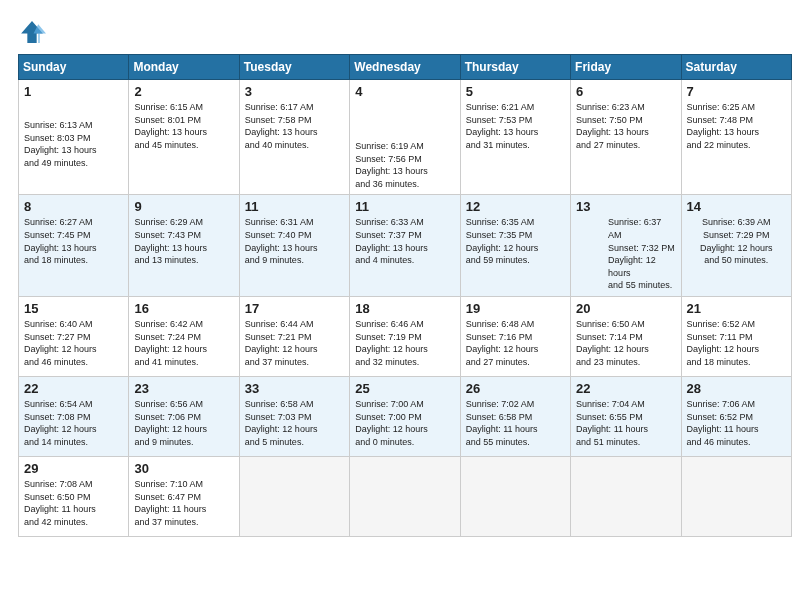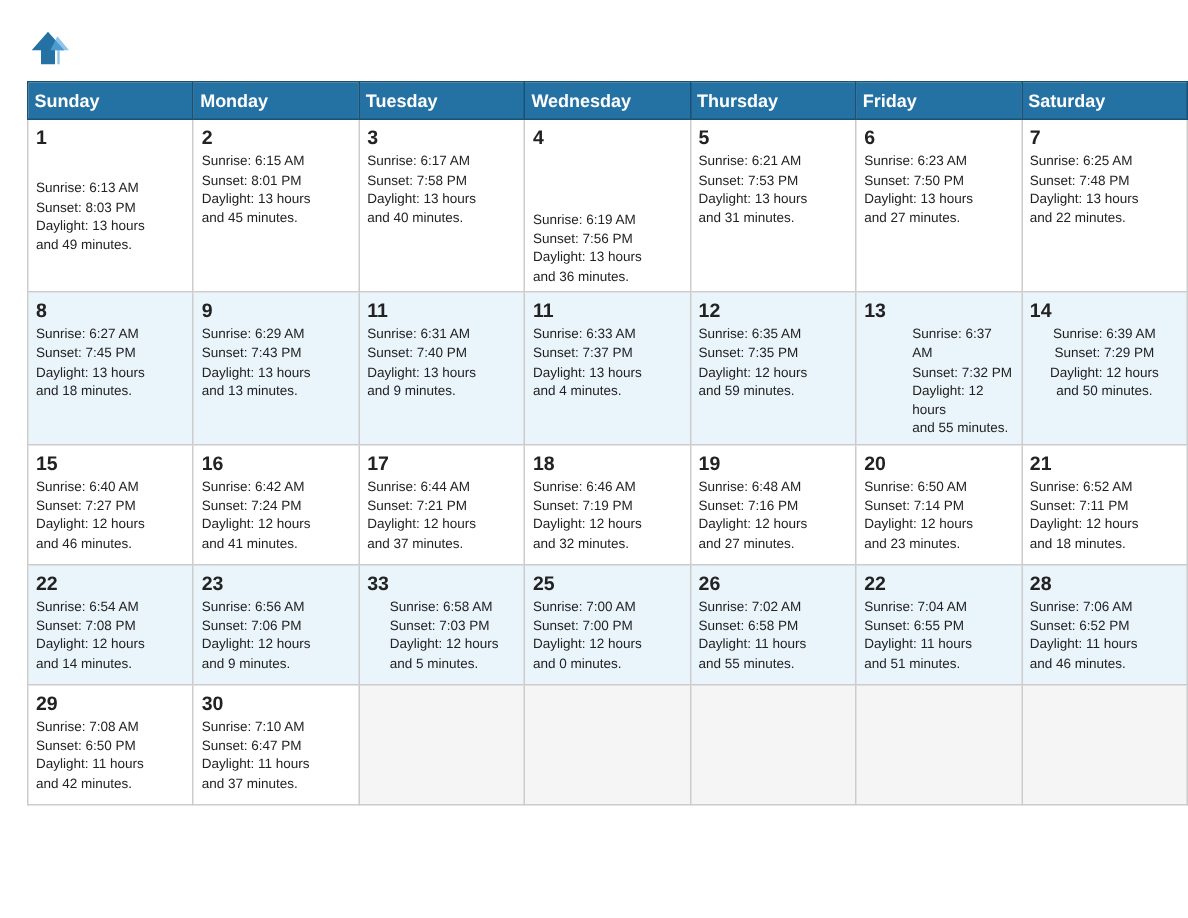--- a/index.html
+++ b/index.html
@@ -287,21 +287,21 @@
           </td>
           <td>
             <span class="day-num">23</span>
             <div class="day-info" style="white-space: pre-line;">Sunrise: 6:56 AM
 Sunset: 7:06 PM
 Daylight: 12 hours
 and 9 minutes.</div>
           </td>
           <td>
             <span class="day-num">33</span>
-            <div class="day-info" style="white-space: pre-line; margin-left: 15px;">Sunrise: 6:58 AM
+            <div class="day-info" style="white-space: pre-line;">Sunrise: 6:58 AM
 Sunset: 7:03 PM
 Daylight: 12 hours
 and 5 minutes.</div>
           </td>
           <td>
             <span class="day-num">25</span>
             <div class="day-info" style="white-space: pre-line;">Sunrise: 7:00 AM
 Sunset: 7:00 PM
 Daylight: 12 hours
 and 0 minutes.</div>

